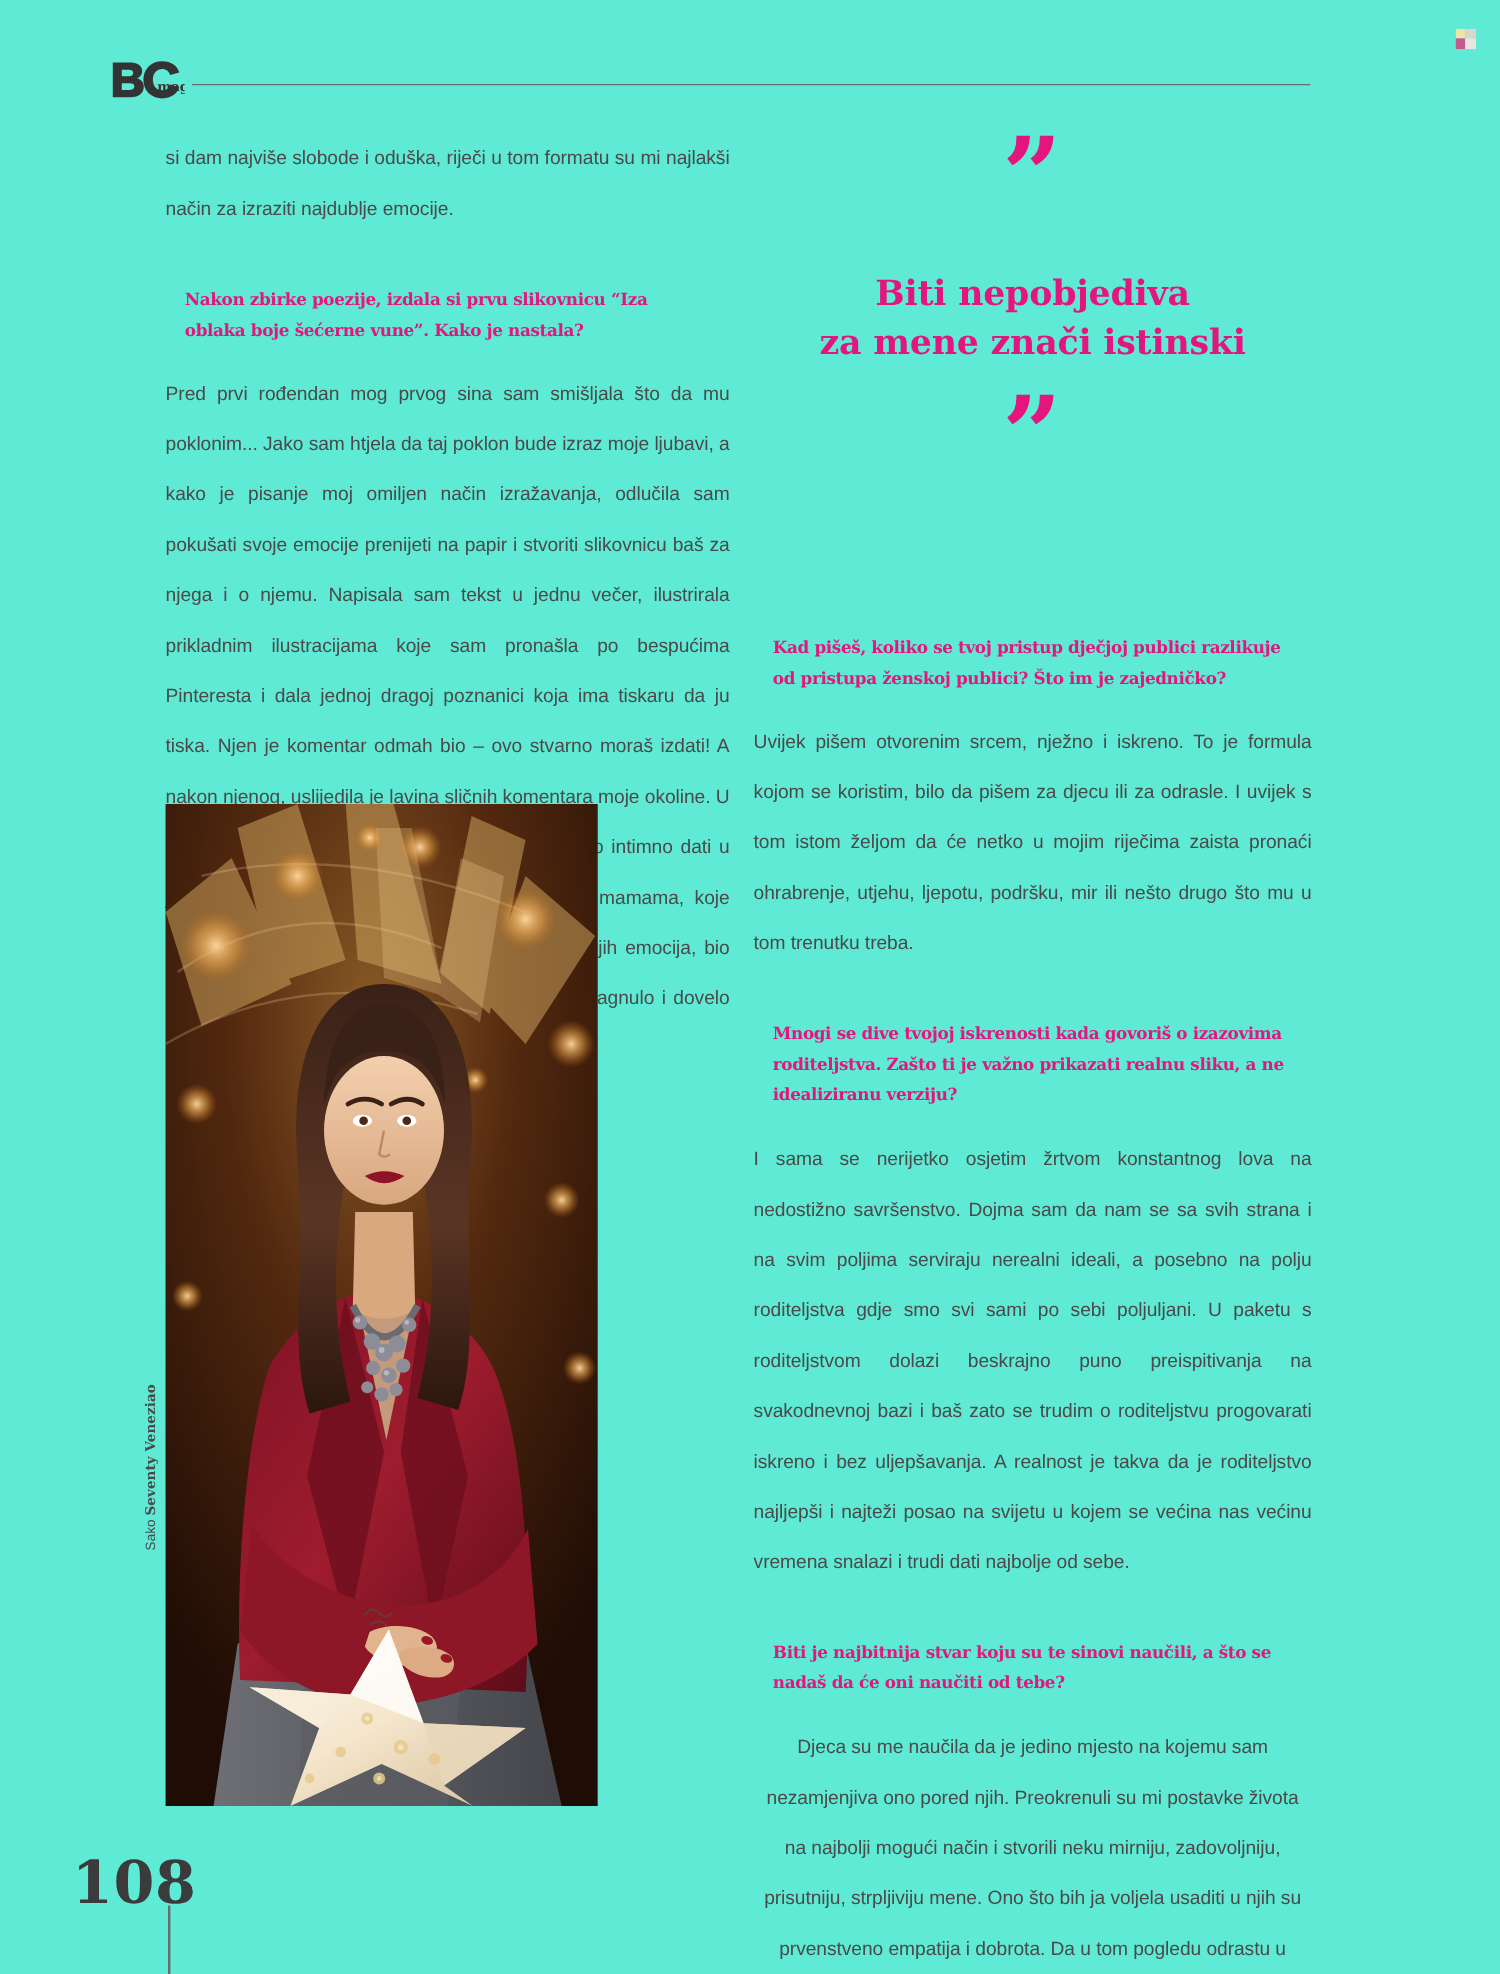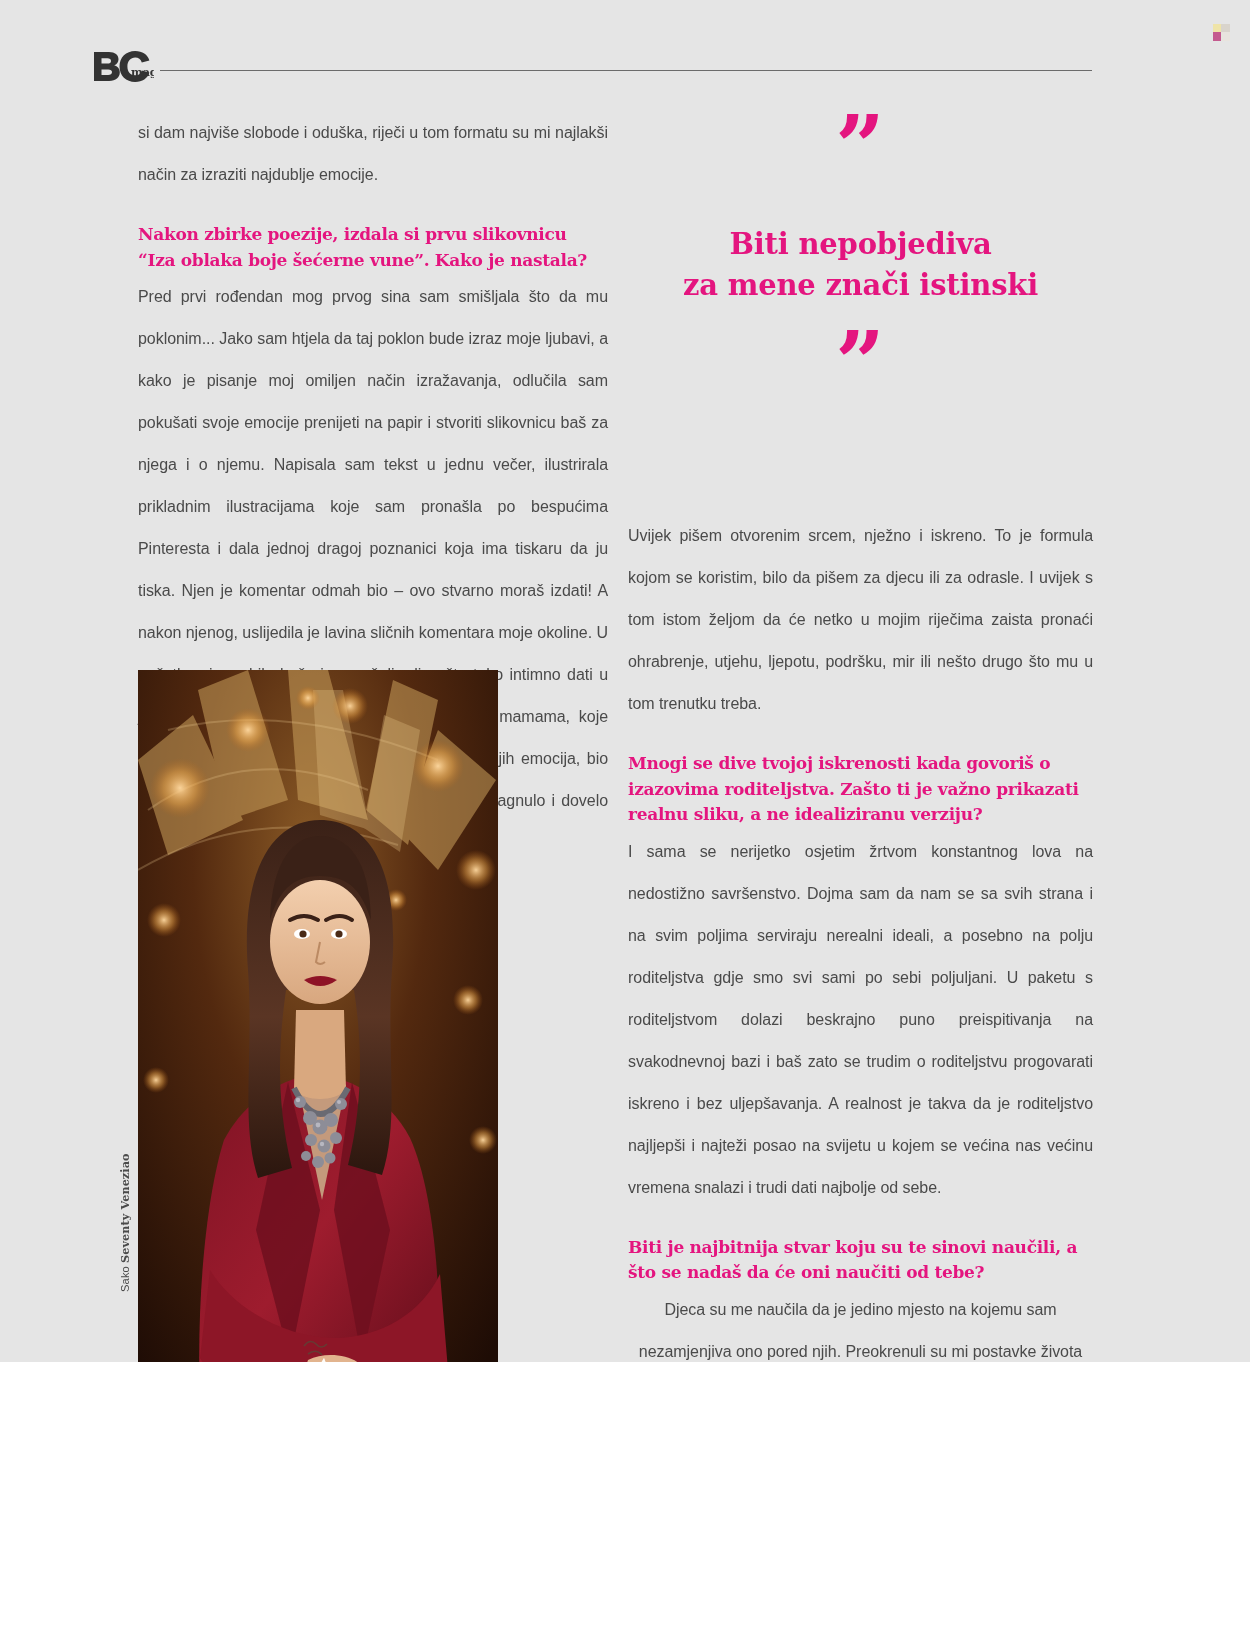--- a/index.html
+++ b/index.html
@@ -6,22 +6,22 @@
     margin: 0;
     padding: 0;
     background: #ffffff;
   }
   body {
     font-family: "Liberation Sans", sans-serif;
   }
   .page {
     position: relative;
     width: 1250px;
-    height: 1362px;
-    background: #e5e5e5;
+    height: 1645px;
+    background: #5eead4;
     overflow: hidden;
   }
 
   
   .masthead {
     position: absolute;
     left: 92px;
     top: 48px;
     width: 1000px;
     height: 40px;
@@ -68,24 +68,24 @@
     margin: 0;
     font-size: 16px;
     line-height: 42px;
     color: #4a4a4a;
     text-align: justify;
     letter-spacing: -0.05px;
   }
   p.body.last { text-align: center; }
 
   h3.qhead {
-    margin: 0;
+    margin: 16px;
     font-family: "DejaVu Serif", "Liberation Serif", serif;
     font-weight: bold;
-    font-size: 17px;
+    font-size: 14px;
     line-height: 25.5px;
     color: #e4157f;
     letter-spacing: -0.3px;
   }
 
   .gap-before-head { height: 26px; }
   .gap-after-head  { height: 3px; }
 
   
   .pullquote {
@@ -371,20 +371,21 @@
   <div class="pullquote">
     <div class="qmark qmark-top">”</div>
     <div class="pullquote-text">
       <span class="ln">Biti nepobjediva</span>
       <span class="ln">za mene znači istinski</span>
     </div>
     <div class="qmark qmark-bot">”</div>
   </div>
 
   <div class="col-right" style="top: 512px;">
+    <h3 class="qhead">Kad pišeš, koliko se tvoj pristup dječjoj publici razlikuje od pristupa ženskoj publici? Što im je zajedničko?</h3>
     <div class="gap-after-head"></div>
     <p class="body">Uvijek pišem otvorenim srcem, nježno i iskreno. To je formula kojom se koristim, bilo da pišem za djecu ili za odrasle. I uvijek s tom istom željom da će netko u mojim riječima zaista pronaći ohrabrenje, utjehu, ljepotu, podršku, mir ili nešto drugo što mu u tom trenutku treba.</p>
 
     <div class="gap-before-head"></div>
     <h3 class="qhead">Mnogi se dive tvojoj iskrenosti kada govoriš o izazovima roditeljstva. Zašto ti je važno prikazati realnu sliku, a ne idealiziranu verziju?</h3>
     <div class="gap-after-head"></div>
     <p class="body">I sama se nerijetko osjetim žrtvom konstantnog lova na nedostižno savršenstvo. Dojma sam da nam se sa svih strana i na svim poljima serviraju nerealni ideali, a posebno na polju roditeljstva gdje smo svi sami po sebi poljuljani. U paketu s roditeljstvom dolazi beskrajno puno preispitivanja na svakodnevnoj bazi i baš zato se trudim o roditeljstvu progovarati iskreno i bez uljepšavanja. A realnost je takva da je roditeljstvo najljepši i najteži posao na svijetu u kojem se većina nas većinu vremena snalazi i trudi dati najbolje od sebe.</p>
 
     <div class="gap-before-head"></div>
     <h3 class="qhead">Biti je najbitnija stvar koju su te sinovi naučili, a što se nadaš da će oni naučiti od tebe?</h3>

